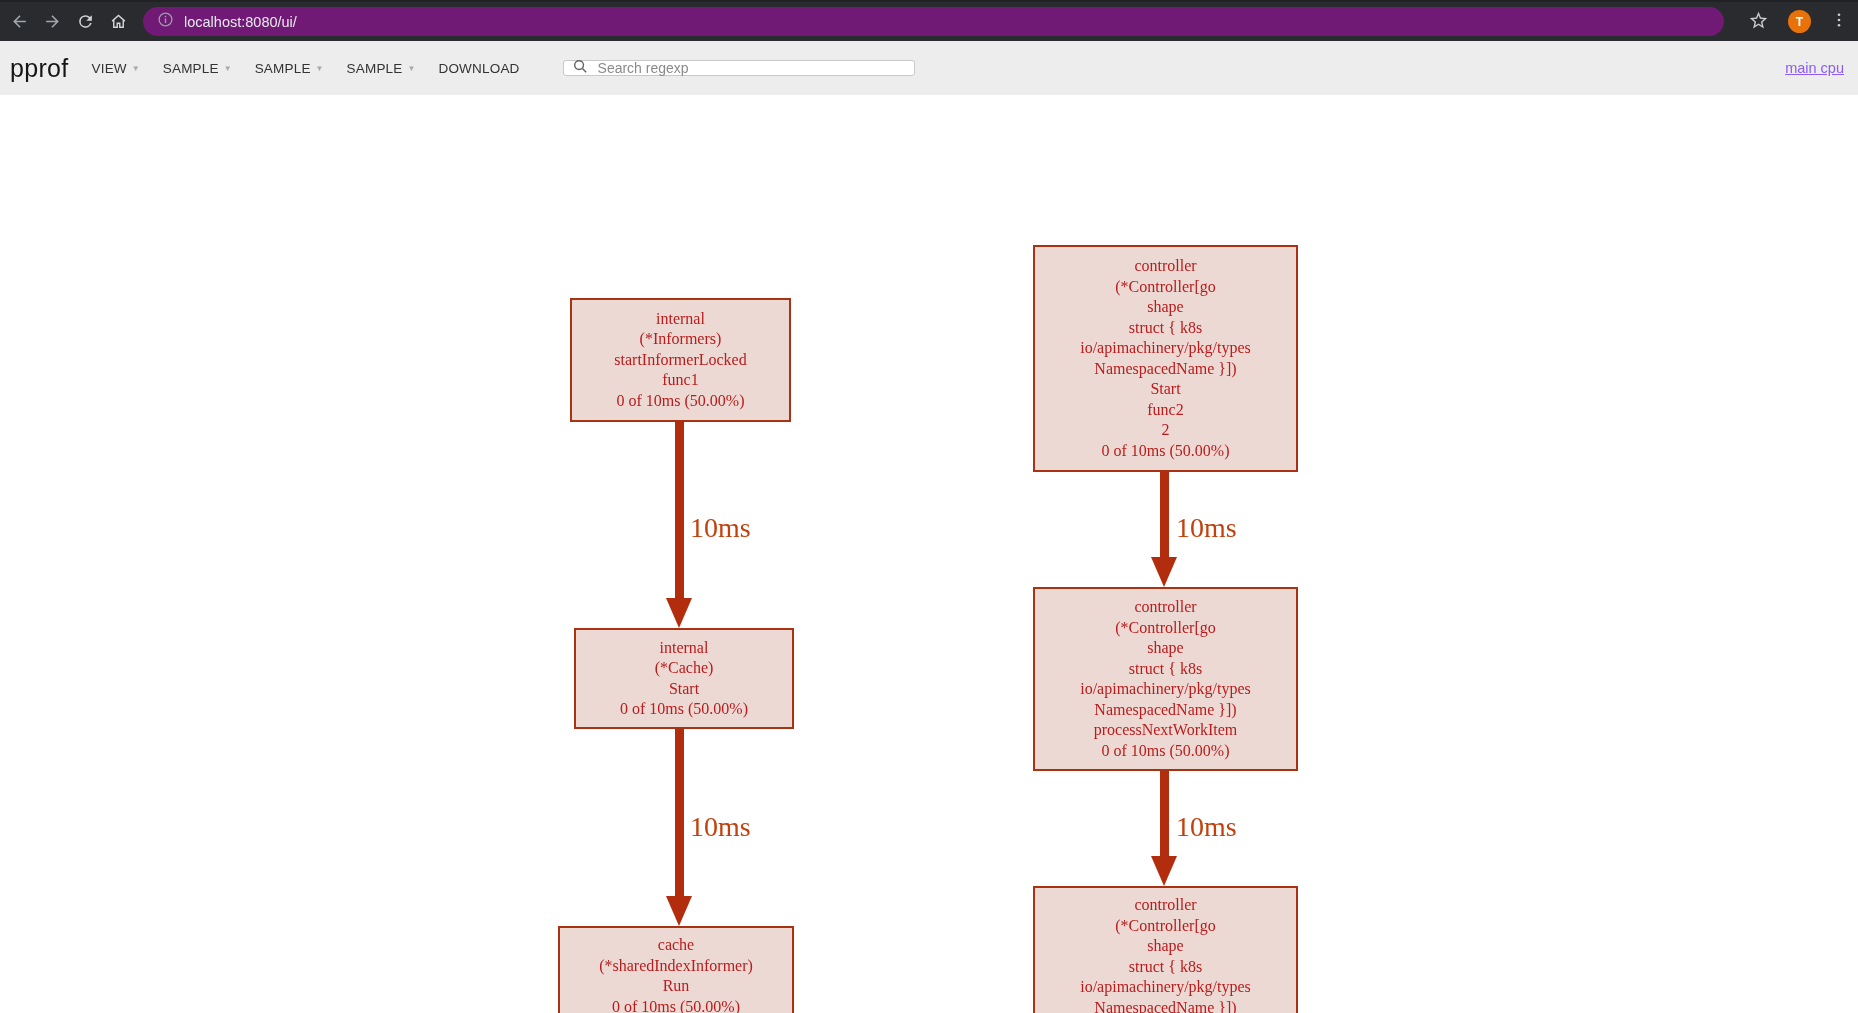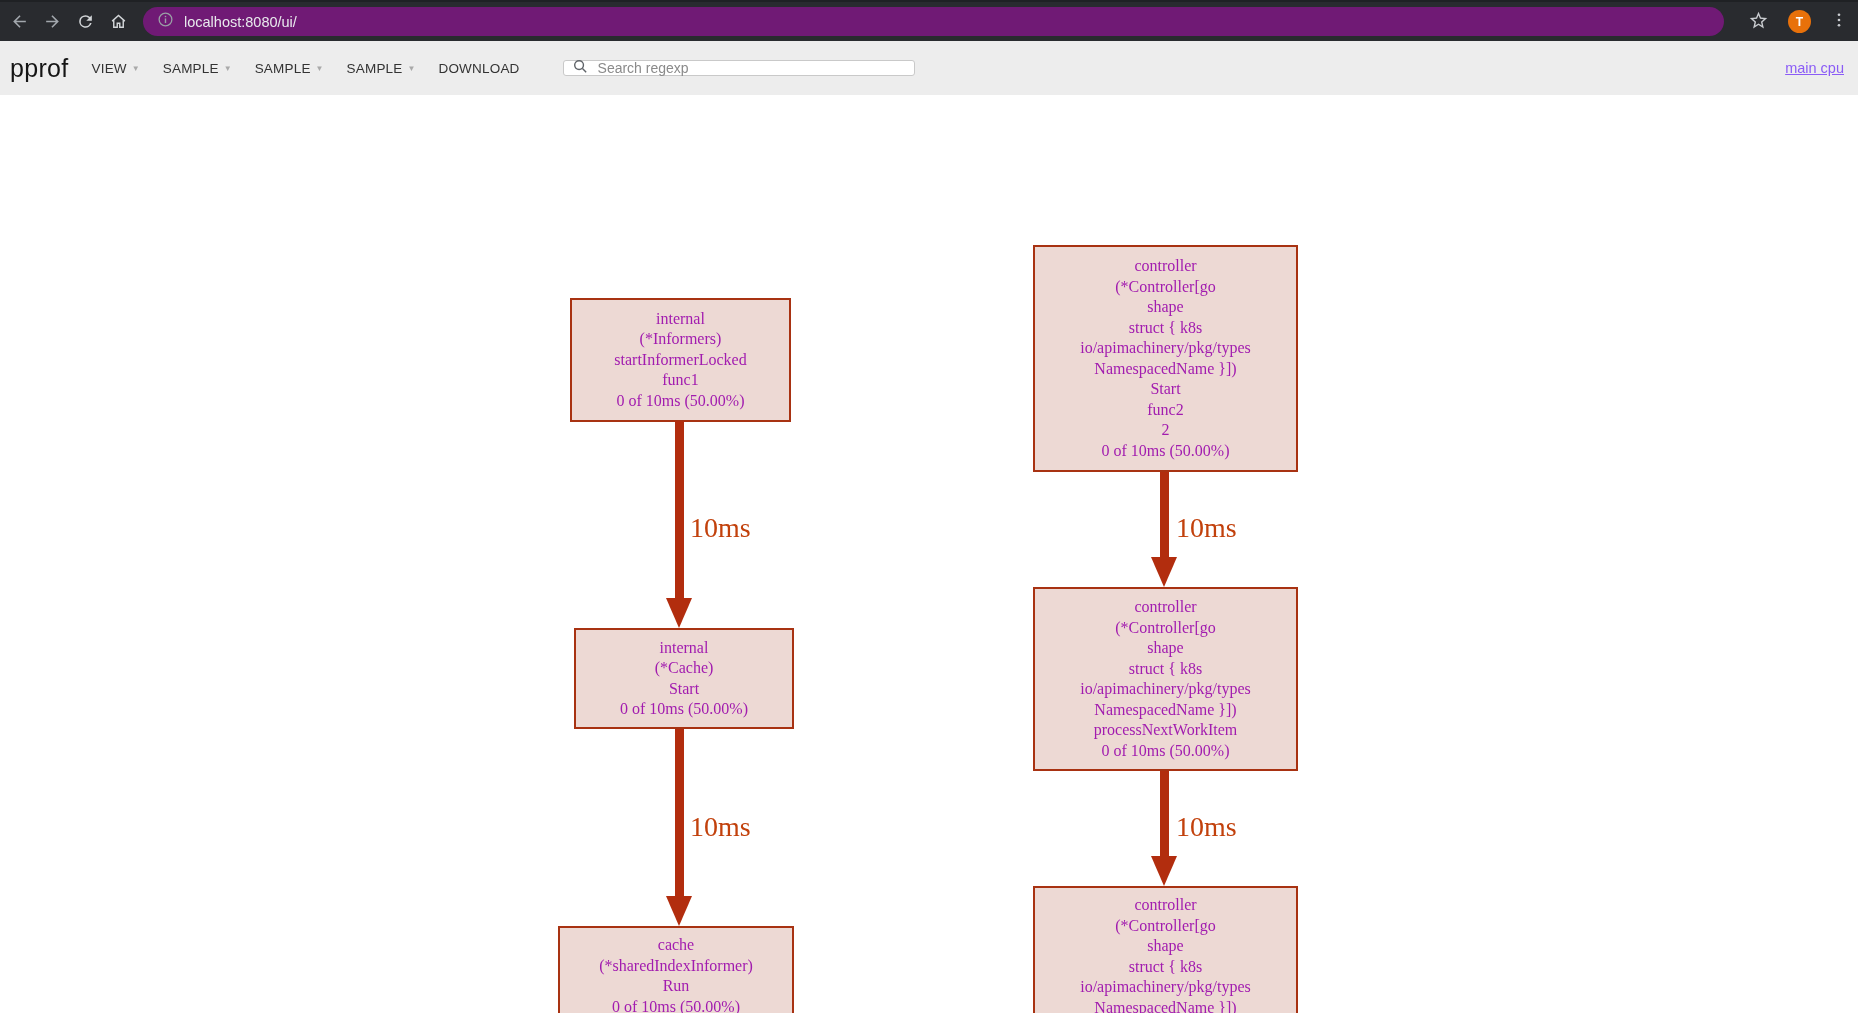--- a/index.html
+++ b/index.html
@@ -50,21 +50,21 @@
     font-family:"Liberation Sans", sans-serif; background:transparent;
   }
   .search-box input::placeholder { color:#8a8a8a; }
   .spacer { flex:1 1 auto; }
   .profile-link { color:#8b5cf6; text-decoration:underline; font-size:14.5px; margin-right:14px; cursor:pointer; }
   
   .graph { position:absolute; top:95px; left:0; width:1858px; height:918px; }
   .node {
     position:absolute; box-sizing:border-box; background:#edd9d4; border:2px solid #a83212;
     display:flex; align-items:center; justify-content:center; text-align:center;
-    font-family:"Liberation Serif", serif; font-size:16px; line-height:20.5px; color:#a21caf;
+    font-family:"Liberation Serif", serif; font-size:16px; line-height:20.5px; color:#b91c1c;
     white-space:pre-line; cursor:pointer;
   }
   .node-cut { align-items:flex-start; padding-top:7px; }
   .edge-shaft { position:absolute; width:9px; background:#b22d0e; }
   .edge-head {
     position:absolute; width:0; height:0;
     border-left:13px solid transparent; border-right:13px solid transparent;
     border-top:30px solid #b22d0e;
   }
   .edge-label {

